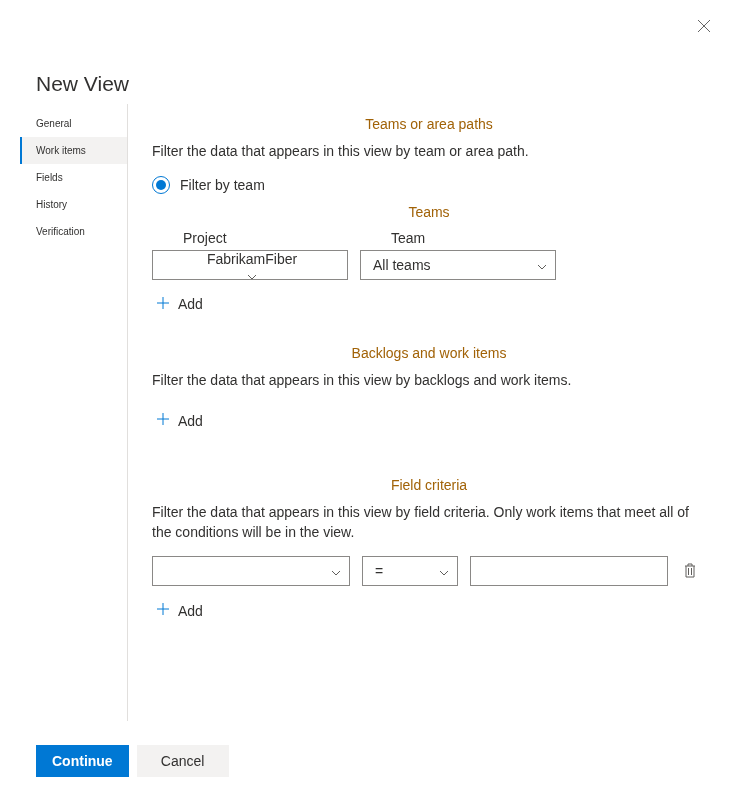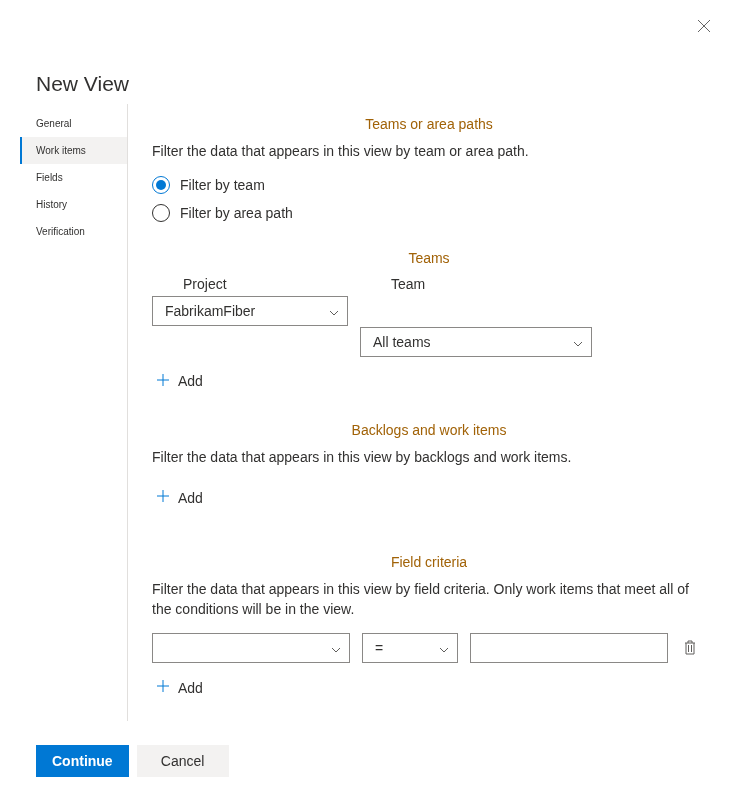--- a/index.html
+++ b/index.html
@@ -127,22 +127,22 @@
       background: #fff;
       height: 30px;
       display: flex;
       align-items: center;
       justify-content: space-between;
       padding: 0 8px 0 12px;
       cursor: pointer;
       font-size: 14px;
       color: #323130;
     }
-    .dropdown.w-proj { width: 196px; }
-    .dropdown.w-team { width: 232px; margin-top: 31px; }
+    .dropdown.w-proj { width: 196px; flex-direction: column; }
+    .dropdown.w-team { width: 196px; }
     .dropdown.w-field { width: 198px; }
     .dropdown.w-op { width: 96px; }
     .dropdown.w-val { width: 198px; }
     .chev { color: #605e5c; }
     .criteria-row {
       display: flex;
       gap: 12px;
       align-items: center;
       margin-bottom: 8px;
     }
@@ -216,24 +216,20 @@
   <div class="main">
 
     <div class="section-label">Teams or area paths</div>
     <div class="section-desc">Filter the data that appears in this view by team or area path.</div>
 
     <div class="radio-row">
       <div class="radio-outer checked">
           <div class="radio-inner"></div>
         </div>
       <span>Filter by team</span>
-    </div>
-    <div class="radio-row" style="margin-bottom:28px;">
-      <div class="radio-outer unchecked"></div>
-      <span>Filter by area path</span>
     </div>
 
     <div class="section-label">Teams</div>
     <div class="teams-row gap-sm">
       <div class="field-block" style="width:196px;">
         <div class="field-label">Project</div>
         <div class="dropdown w-proj">
           <span>FabrikamFiber</span>
           <span class="chev"><svg width="10" height="6" viewBox="0 0 10 6">
                 <path d="M1 1 L5 5 L9 1" stroke="#605e5c" stroke-width="1" fill="none"></path>

